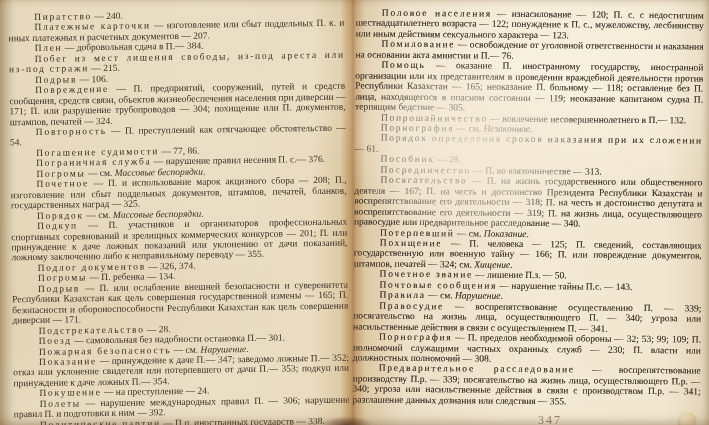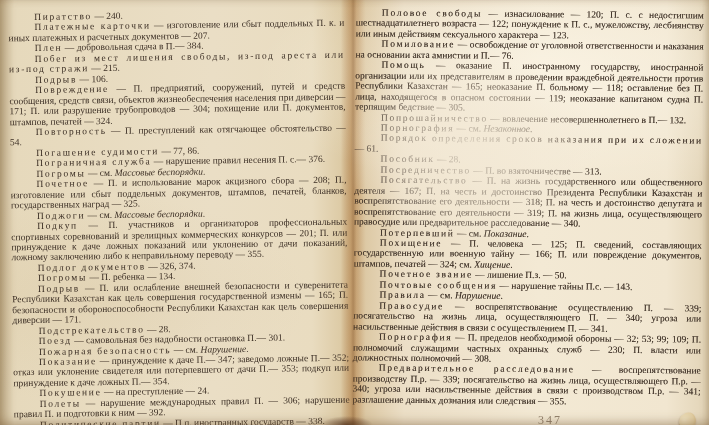--- a/index.html
+++ b/index.html
@@ -71,21 +71,21 @@
         <p class="entry"><span class="head">Повторность</span><span class="body"> — П. преступлений как отягчающее обстоятельство — 54.</span><span class="ref"></span><span class="body"></span></p>
 
         <p class="entry"><span class="head">Погашение судимости</span><span class="body"> — 77, 86.</span><span class="ref"></span><span class="body"></span></p>
 
         <p class="entry"><span class="head">Пограничная служба</span><span class="body"> — нарушение правил несения П. с.— 376.</span><span class="ref"></span><span class="body"></span></p>
 
         <p class="entry"><span class="head">Погромы</span><span class="body"> — см. </span><span class="ref">Массовые беспорядки</span><span class="body">.</span></p>
 
         <p class="entry"><span class="head">Почетное</span><span class="body"> — П. и использование марок акцизного сбора — 208; П., изготовление или сбыт поддельных документов, штампов, печатей, бланков, государственных наград — 325.</span><span class="ref"></span><span class="body"></span></p>
 
-        <p class="entry"><span class="head">Поджоги</span><span class="body"> — см. </span><span class="ref">Массовые беспорядки</span><span class="body">.</span></p>
+        <p class="entry"><span class="head">Порядок</span><span class="body"> — см. </span><span class="ref">Массовые беспорядки</span><span class="body">.</span></p>
 
         <p class="entry"><span class="head">Подкуп</span><span class="body"> — П. участников и организаторов профессиональных спортивных соревнований и зрелищных коммерческих конкурсов — 201; П. или принуждение к даче ложных показаний или уклонению от дачи показаний, ложному заключению либо к неправильному переводу — 355.</span><span class="ref"></span><span class="body"></span></p>
 
         <p class="entry"><span class="head">Подлог документов</span><span class="body"> — 326, 374.</span><span class="ref"></span><span class="body"></span></p>
 
         <p class="entry"><span class="head">Погромы</span><span class="body"> — П. ребенка — 134.</span><span class="ref"></span><span class="body"></span></p>
 
         <p class="entry"><span class="head">Подрыв</span><span class="body"> — П. или ослабление внешней безопасности и суверенитета Республики Казахстан как цель совершения государственной измены — 165; П. безопасности и обороноспособности Республики Казахстан как цель совершения диверсии — 171.</span><span class="ref"></span><span class="body"></span></p>
 
         <p class="entry"><span class="head">Подстрекательство</span><span class="body"> — 28.</span><span class="ref"></span><span class="body"></span></p>
@@ -100,21 +100,21 @@
 
         <p class="entry"><span class="head">Полеты</span><span class="body"> — нарушение международных правил П. — 306; нарушение правил П. и подготовки к ним — 392.</span><span class="ref"></span><span class="body"></span></p>
 
         <p class="entry"><span class="head">Политические партии</span><span class="body"> — П.п. иностранных государств — 338.</span><span class="ref"></span><span class="body"></span></p>
       </div>
   </div>
 
   <div class="page page-right">
     <div>
 
-        <p class="entry"><span class="head">Половое свободы</span><span class="body"> — изнасилование — 120; П. с. с недостигшим шестнадцатилетнего возраста — 122; понуждение к П. с., мужеложству, лесбиянству или иным действиям сексуального характера — 123.</span><span class="ref"></span><span class="body"></span></p>
+        <p class="entry"><span class="head">Половое населения</span><span class="body"> — изнасилование — 120; П. с. с недостигшим шестнадцатилетнего возраста — 122; понуждение к П. с., мужеложству, лесбиянству или иным действиям сексуального характера — 123.</span><span class="ref"></span><span class="body"></span></p>
 
         <p class="entry"><span class="head">Помилование</span><span class="body"> — освобождение от уголовной ответственности и наказания на основании акта амнистии и П.— 76.</span><span class="ref"></span><span class="body"></span></p>
 
         <p class="entry"><span class="head">Помощь</span><span class="body"> — оказание П. иностранному государству, иностранной организации или их представителям в проведении враждебной деятельности против Республики Казахстан — 165; неоказание П. больному — 118; оставление без П. лица, находящегося в опасном состоянии — 119; неоказание капитаном судна П. терпящим бедствие — 305.</span><span class="ref"></span><span class="body"></span></p>
 
         <p class="entry"><span class="head">Попрошайничество</span><span class="body"> — вовлечение несовершеннолетнего в П.— 132.</span><span class="ref"></span><span class="body"></span></p>
 
         <p class="entry"><span class="head">Порнография</span><span class="body"> — см. </span><span class="ref">Незаконное</span><span class="body">.</span></p>
 
         <p class="entry"><span class="head">Порядок определения сроков наказания при их сложении</span><span class="body"> — 61.</span><span class="ref"></span><span class="body"></span></p>

